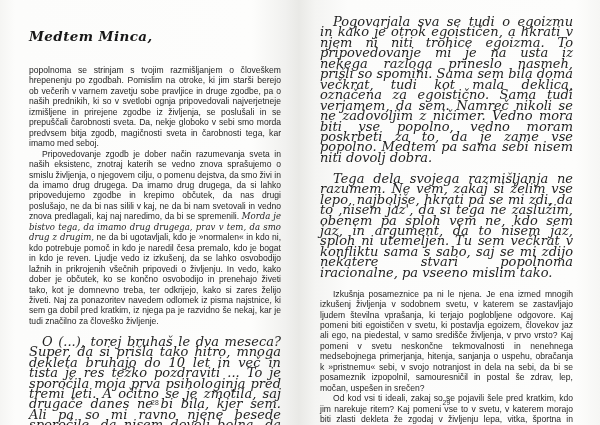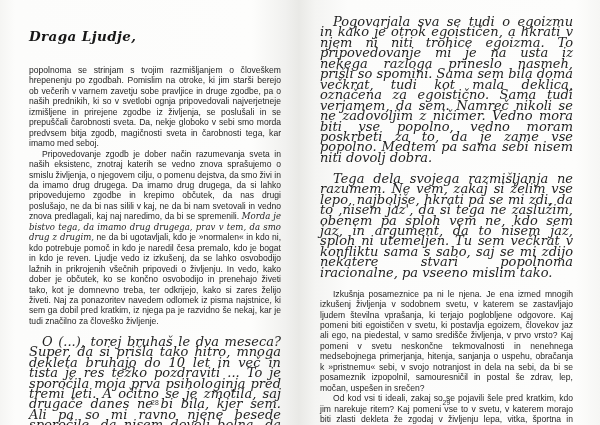--- a/index.html
+++ b/index.html
@@ -68,21 +68,21 @@
     letter-spacing: 0.3px;
   }
   #right-text-start { margin-top: 17px; }
 </style>
 </head>
 <body>
 
 <div id="spread">
 
   <div class="page" id="page-left">
-    <h1 class="chapter-heading">Draga Ljudje,</h1>
+    <h1 class="chapter-heading">Medtem Minca,</h1>
 
     <div class="body-text">
       <p class="para no-indent">popolnoma se strinjam s tvojim razmišljanjem o človeškem hrepenenju po zgodbah. Pomislim na otroke, ki jim starši berejo ob večerih v varnem zavetju sobe pravljice in druge zgodbe, pa o naših prednikih, ki so v svetlobi ognja pripovedovali najverjetneje izmišljene in prirejene zgodbe iz življenja, se poslušali in se prepuščali čarobnosti sveta. Da, nekje globoko v sebi smo morda predvsem bitja zgodb, magičnosti sveta in čarobnosti tega, kar imamo med seboj.</p>
 
       <p class="para"><span>Pripovedovanje zgodb je dober način razumevanja sveta in naših eksistenc, znotraj katerih se vedno znova sprašujemo o smislu življenja, o njegovem cilju, o pomenu dejstva, da smo živi in da imamo drug drugega. Da imamo drug drugega, da si lahko pripovedujemo zgodbe in krepimo občutek, da nas drugi poslušajo, ne da bi nas silili v kaj, ne da bi nam svetovali in vedno znova predlagali, kaj naj naredimo, da bi se spremenili. </span><span class="inline-italic">Morda je bistvo tega, da imamo drug drugega, prav v tem, da smo drug z drugim,</span><span> ne da bi ugotavljali, kdo je »normalen« in kdo ni, kdo potrebuje pomoč in kdo je naredil česa premalo, kdo je bogat in kdo je reven. Ljudje vedo iz izkušenj, da se lahko osvobodijo lažnih in prikrojenih všečnih pripovedi o življenju. In vedo, kako dober je občutek, ko se končno osvobodijo in prenehajo živeti tako, kot je domnevno treba, ter odkrijejo, kako si zares želijo živeti. Naj za ponazoritev navedem odlomek iz pisma najstnice, ki sem ga dobil pred kratkim, iz njega pa je razvidno še nekaj, kar je tudi značilno za človeško življenje.</span></p>
 
       <p class="para quote gap-above">O (...), torej bruhaš le dva meseca? Super, da si prišla tako hitro, mnoga dekleta bruhajo do 10 let in več in tista je res težko pozdraviti ... To je sporočila moja prva psihologinja pred tremi leti. A očitno se je zmotila, saj drugače danes ne bi bila, kjer sem. Ali pa so mi ravno njene besede sporočile, da nisem dovolj bolna, da sem lahek primer, ki bo kmalu postal, kar naj bi bila normalna punca. Pa sedaj ne želim, da se vam smilim, da me tolažite, ter tega tudi nikakor ne pričakujem. S tem bi le rada sporočila, da ne glede na to, kako na situacijo gledate vi, jaz žal trpim sama s sabo in sem prišla do točke, ko sem pripravljena to spremeniti.</p>
 
     </div>
 

